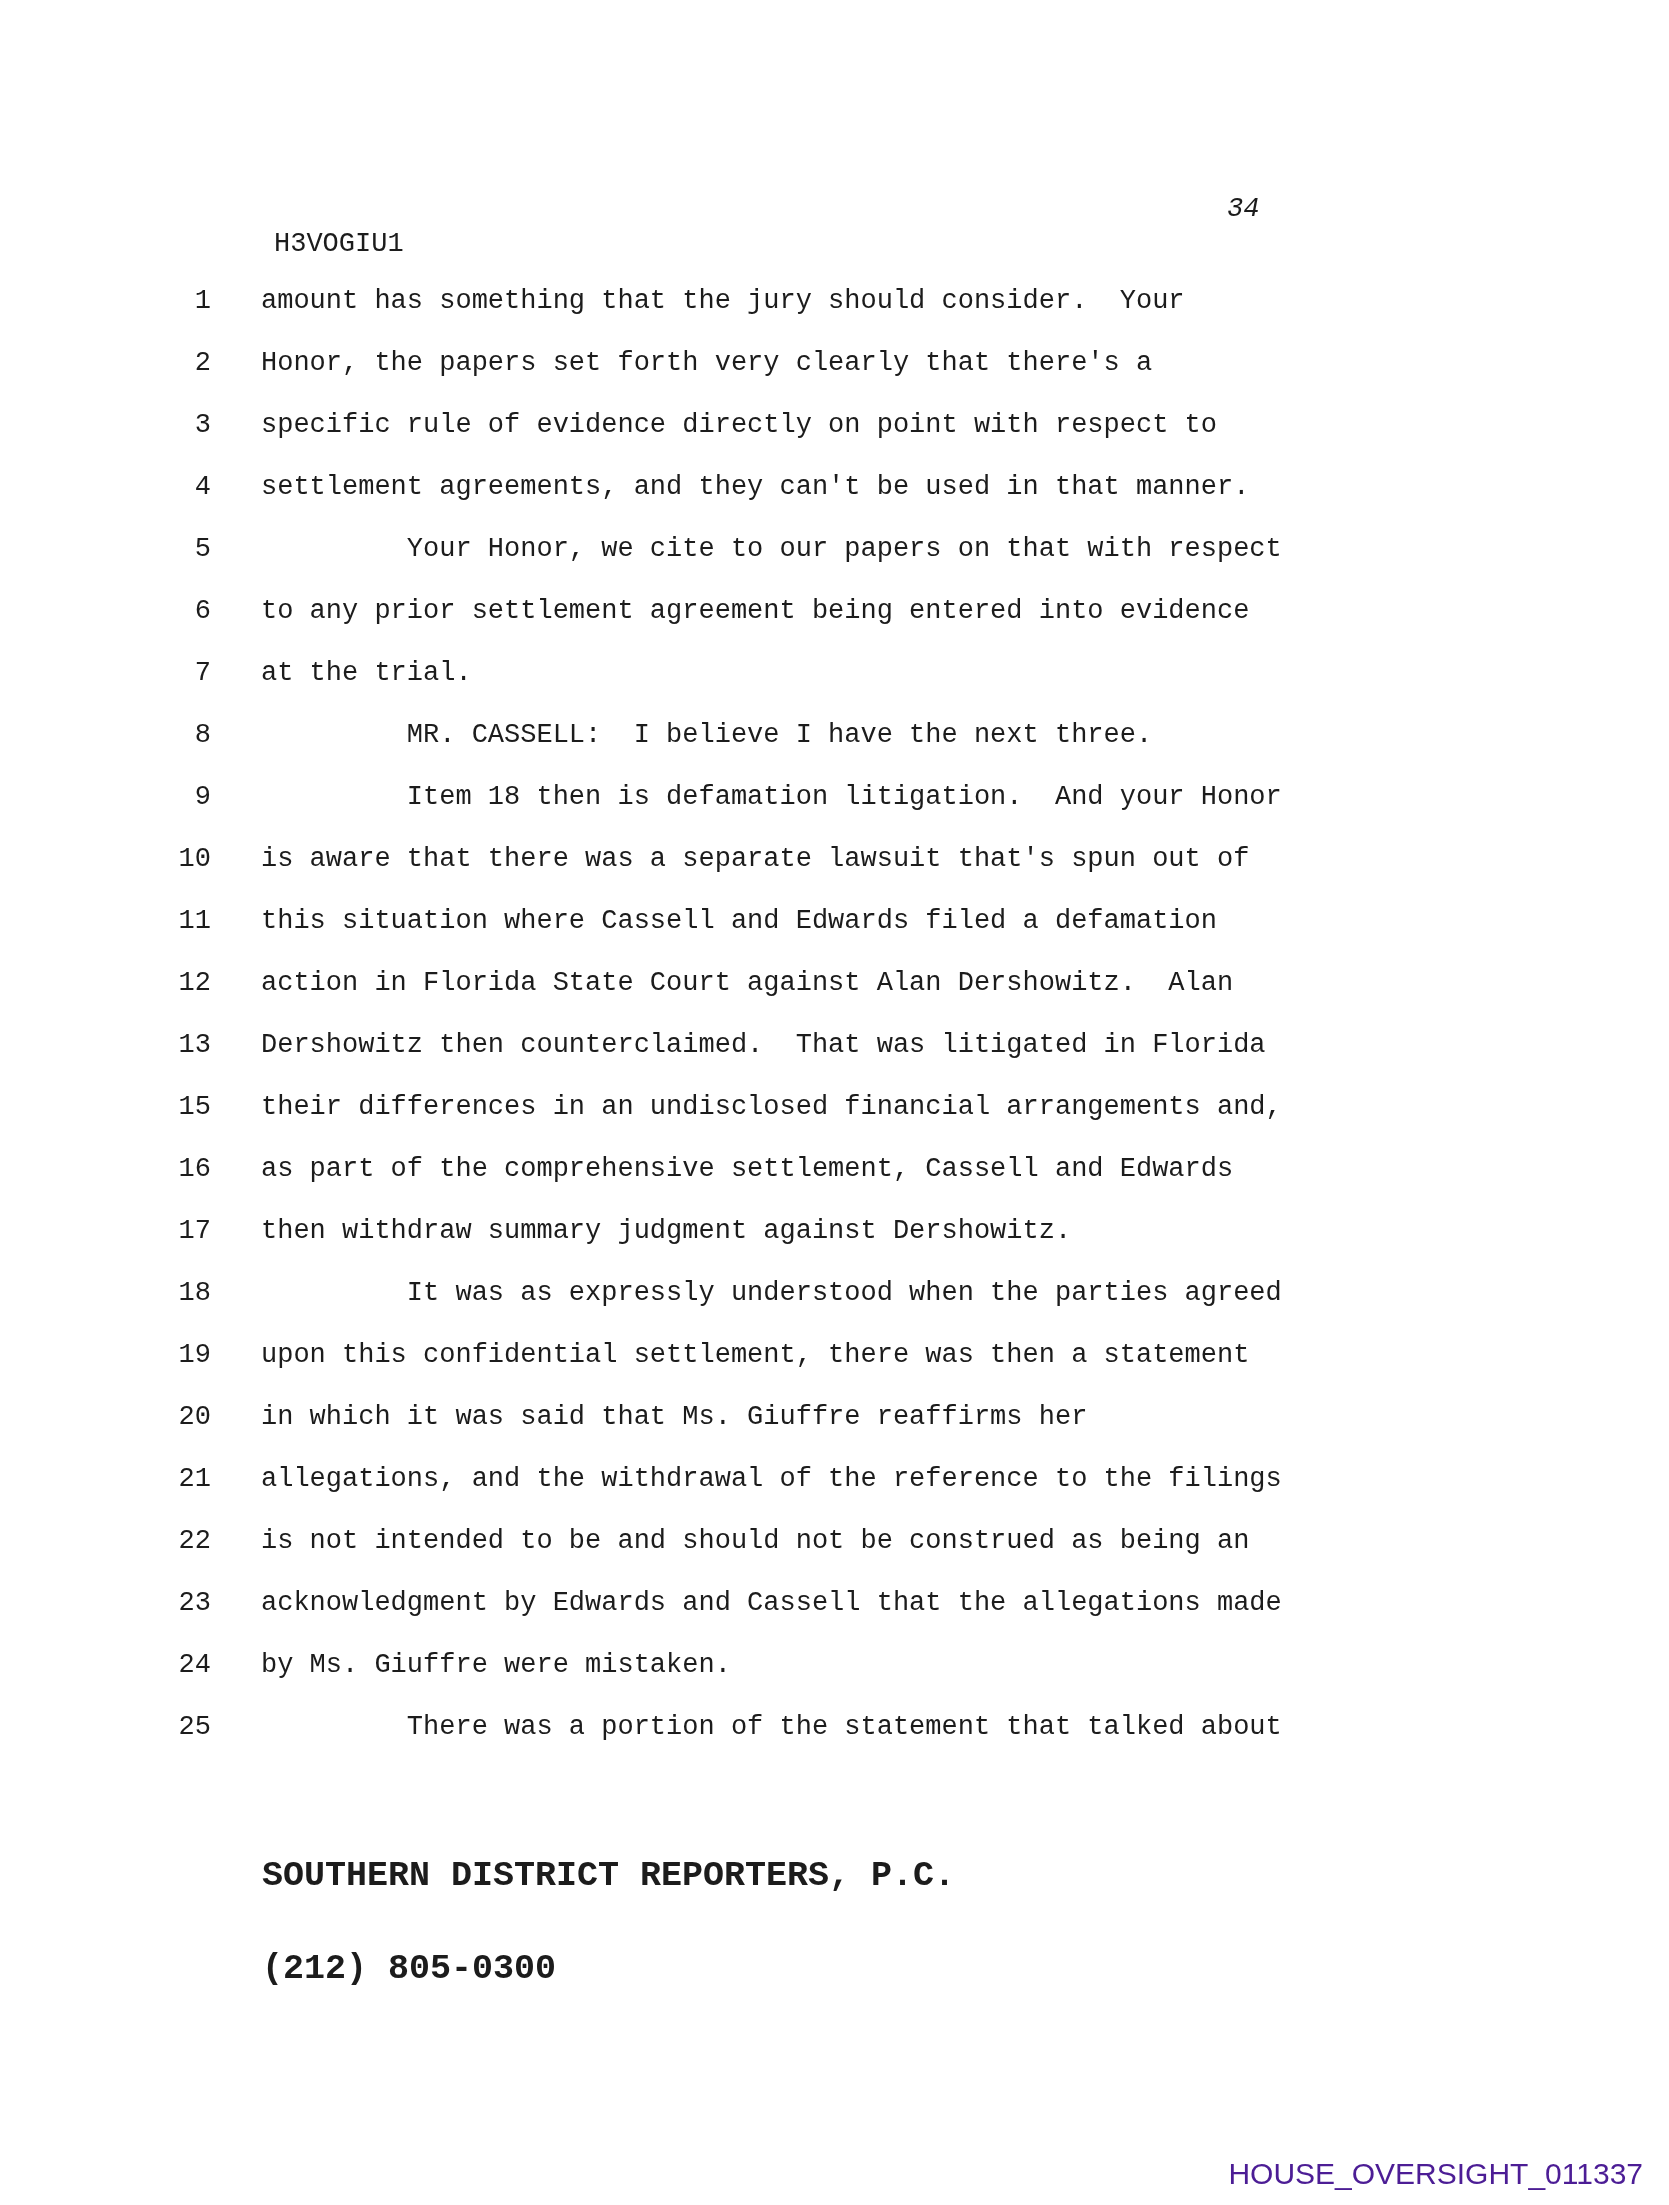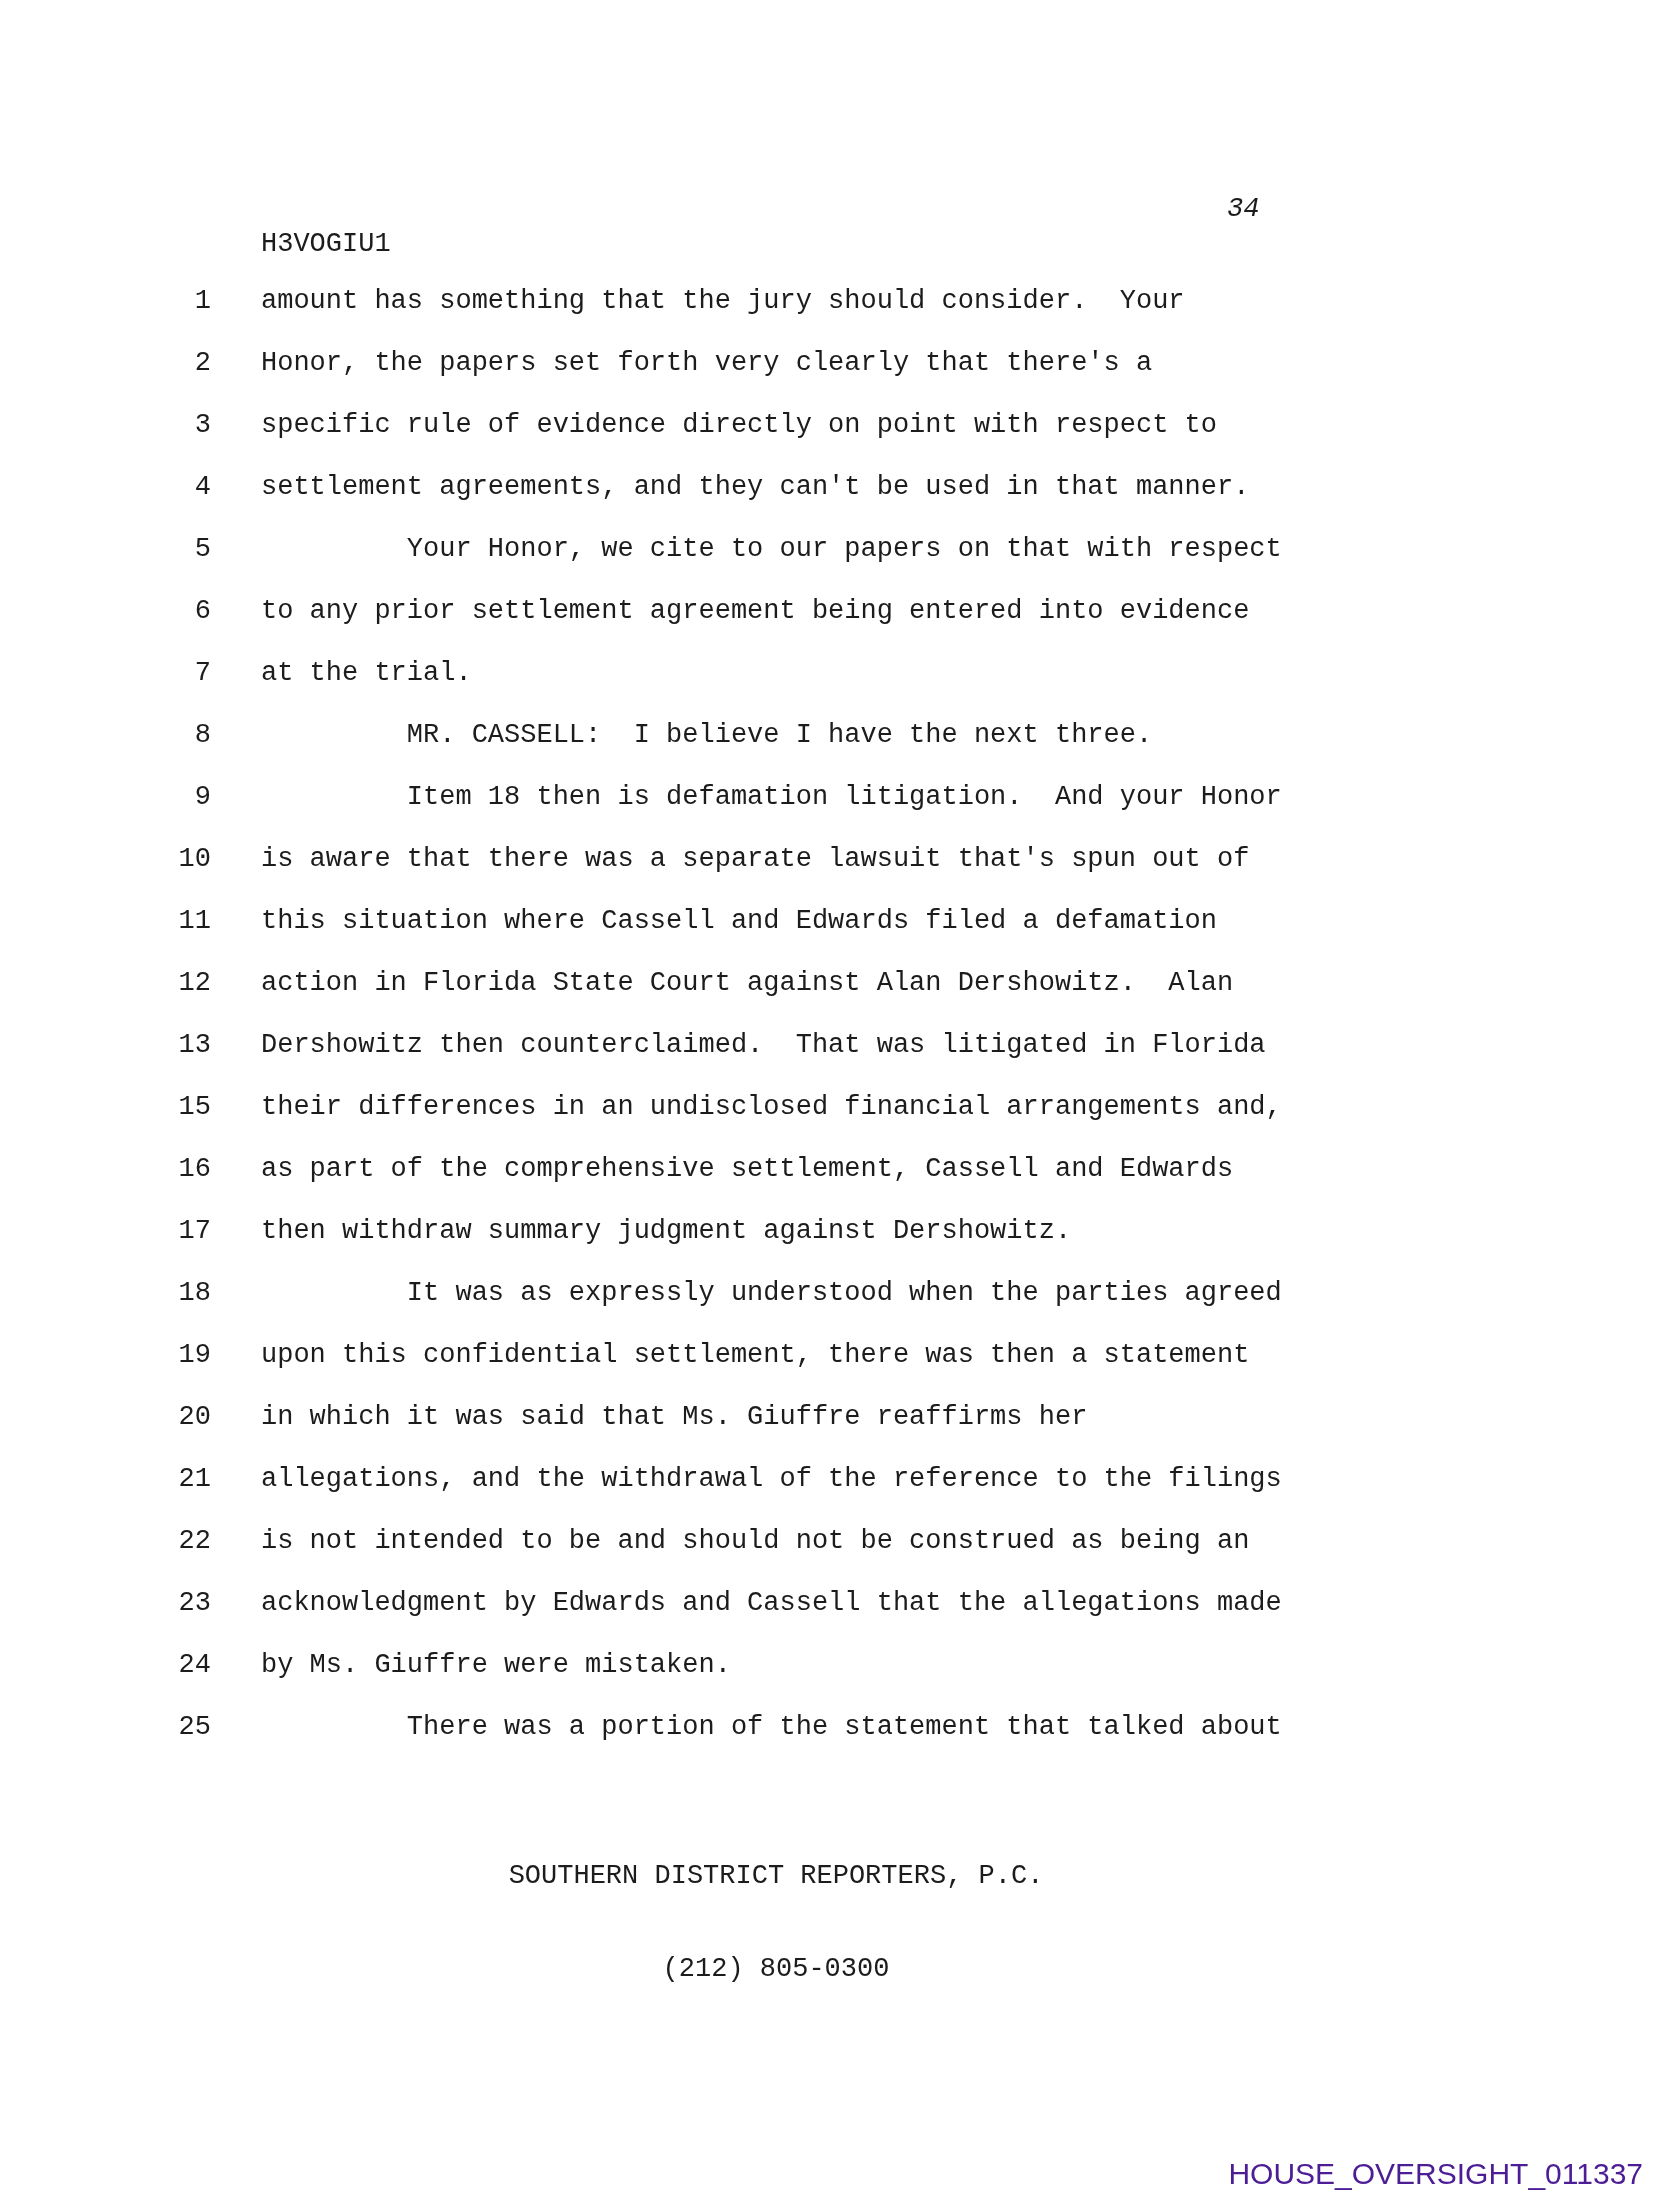--- a/index.html
+++ b/index.html
@@ -20,21 +20,21 @@
     position: absolute;
     top: 194px;
     left: 1227px;
     font-size: 27px;
     white-space: pre;
     font-style: italic;
   }
   .transcript-id {
     position: absolute;
     top: 229px;
-    left: 261px;
+    left: 274px;
     font-size: 27px;
     white-space: pre;
   }
   .lines {
     position: absolute;
     top: 270px;
     left: 0;
     width: 1669px;
   }
   .row {
@@ -53,24 +53,25 @@
     display: inline-block;
     padding-left: 50px;
     vertical-align: top;
     text-align: right;
   }
   .footer {
     position: absolute;
     top: 1799px;
     left: 262px;
     width: 1028px;
-    text-align: center;
-    font-size: 27px;
+    text-align: left;
+    font-size: 35px;
     line-height: 31px;
     white-space: pre;
+    font-weight: bold;
   }
   .bates {
     position: absolute;
     right: 26px;
     bottom: 14.4px;
     font-family: "Liberation Sans", "DejaVu Sans", sans-serif;
     font-size: 30px;
     color: #4c1d95;
     white-space: pre;
   }

